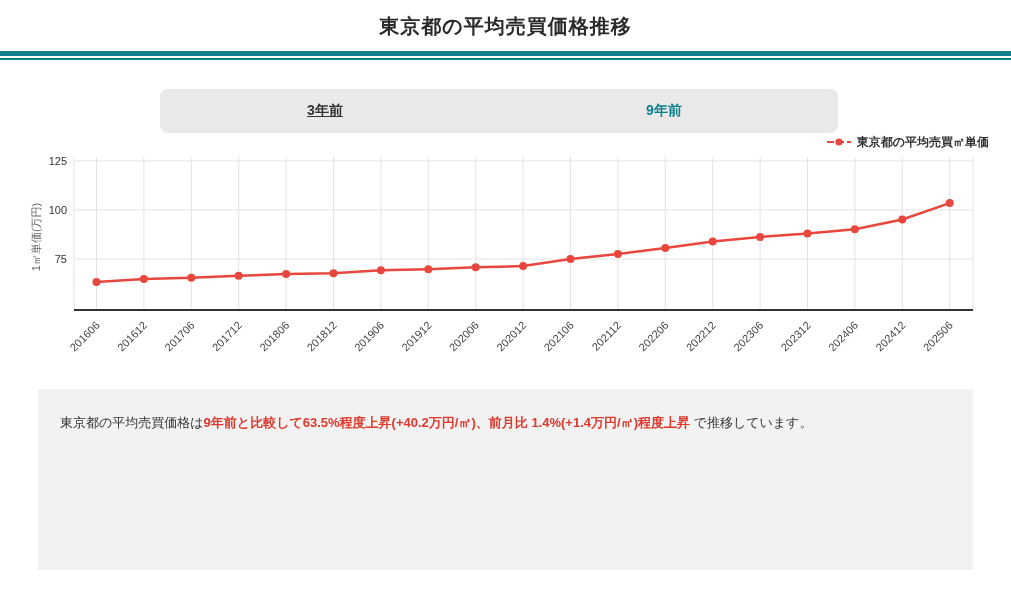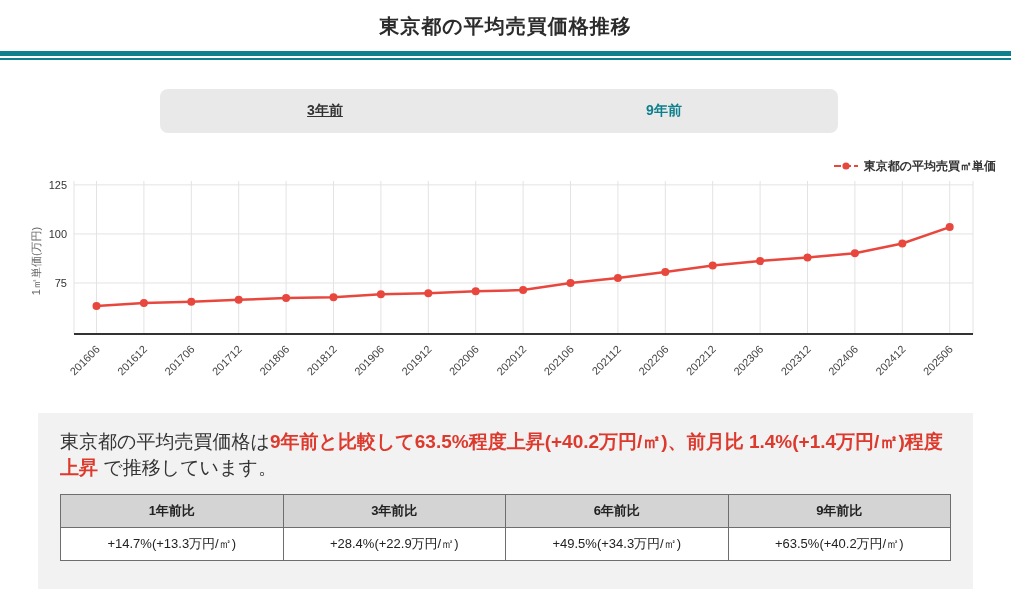--- a/index.html
+++ b/index.html
@@ -14,29 +14,29 @@
   .tab-bar { width:678px; margin:29px 0 0 160px; height:44px; background:#e9e9e9;
     border-radius:8px; display:flex; align-items:stretch; }
   .tab { flex:1; display:flex; align-items:center; justify-content:center;
     font-size:14px; font-weight:bold; color:#333; cursor:pointer; }
   .tab .tab-label { text-decoration:underline; }
   .tab.active { background:#bef264; border-radius:17px; margin:22px 9px;
     box-shadow:0 2px 4px rgba(0,0,0,.25); color:#0e808d; }
   .tab.active .tab-label { text-decoration:none; }
   
   .legend-row { display:flex; justify-content:flex-end; align-items:center;
-    padding-right:15px; margin-top:24px; height:18px; }
+    padding-right:22px; height:18px; }
   .legend-marker { margin-right:6px; display:inline-block; }
   .legend-label { font-size:12px; font-weight:bold; color:#333; }
   
   .chart-wrap { margin-left:28px; margin-top:4px; }
   
   .summary-box { margin:25px 38px 0 38px; background:#f2f2f2; padding:16px 22px 20px 22px; height:181px; }
   .summary-heading { font-size:15px; font-weight:bold; color:#333; }
-  .summary-lead { font-size:19px; color:#333; }
+  .summary-lead { margin-top:9px; font-size:13px; color:#333; }
   .summary-lead .hl { color:#dd392d; font-weight:bold; }
   .cmp-table { width:100%; border-collapse:collapse; margin-top:13px; }
   .cmp-table th, .cmp-table td { border:1px solid #6e6e6e; text-align:center;
     font-size:13px; padding:7px 4px; }
   .cmp-table th { background:#d4d4d4; font-weight:bold; color:#222; }
   .cmp-table td { background:#fff; color:#222; }
   .summary-note { margin-top:9px; font-size:13px; color:#444; }
 </style>
 </head>
 <body>
@@ -134,29 +134,13 @@
       <circle cx="826.9" cy="74.16455696202532" r="4" fill="#e8473d"></circle>
       <circle cx="874.3" cy="64.55063291139241" r="4" fill="#e8473d"></circle>
       <circle cx="921.6999999999999" cy="48.06962025316456" r="4" fill="#e8473d"></circle>
     </svg>
 </div>
 
 <div class="summary-box">
   <div class="summary-lead">
     <span>東京都の平均売買価格は</span><span class="hl">9年前と比較して63.5%程度上昇(+40.2万円/㎡)、前月比 1.4%(+1.4万円/㎡)程度上昇</span><span> で推移しています。</span>
   </div>
-  <table class="cmp-table">
-    <tbody>
-        <tr>
-      <th>1年前比</th>
-      <th>3年前比</th>
-      <th>6年前比</th>
-      <th>9年前比</th>
-    </tr>
-    <tr>
-      <td>+14.7%(+13.3万円/㎡)</td>
-      <td>+28.4%(+22.9万円/㎡)</td>
-      <td>+49.5%(+34.3万円/㎡)</td>
-      <td>+63.5%(+40.2万円/㎡)</td>
-    </tr>
-  </tbody>
-    </table>
 </div>
 
 </body></html>

